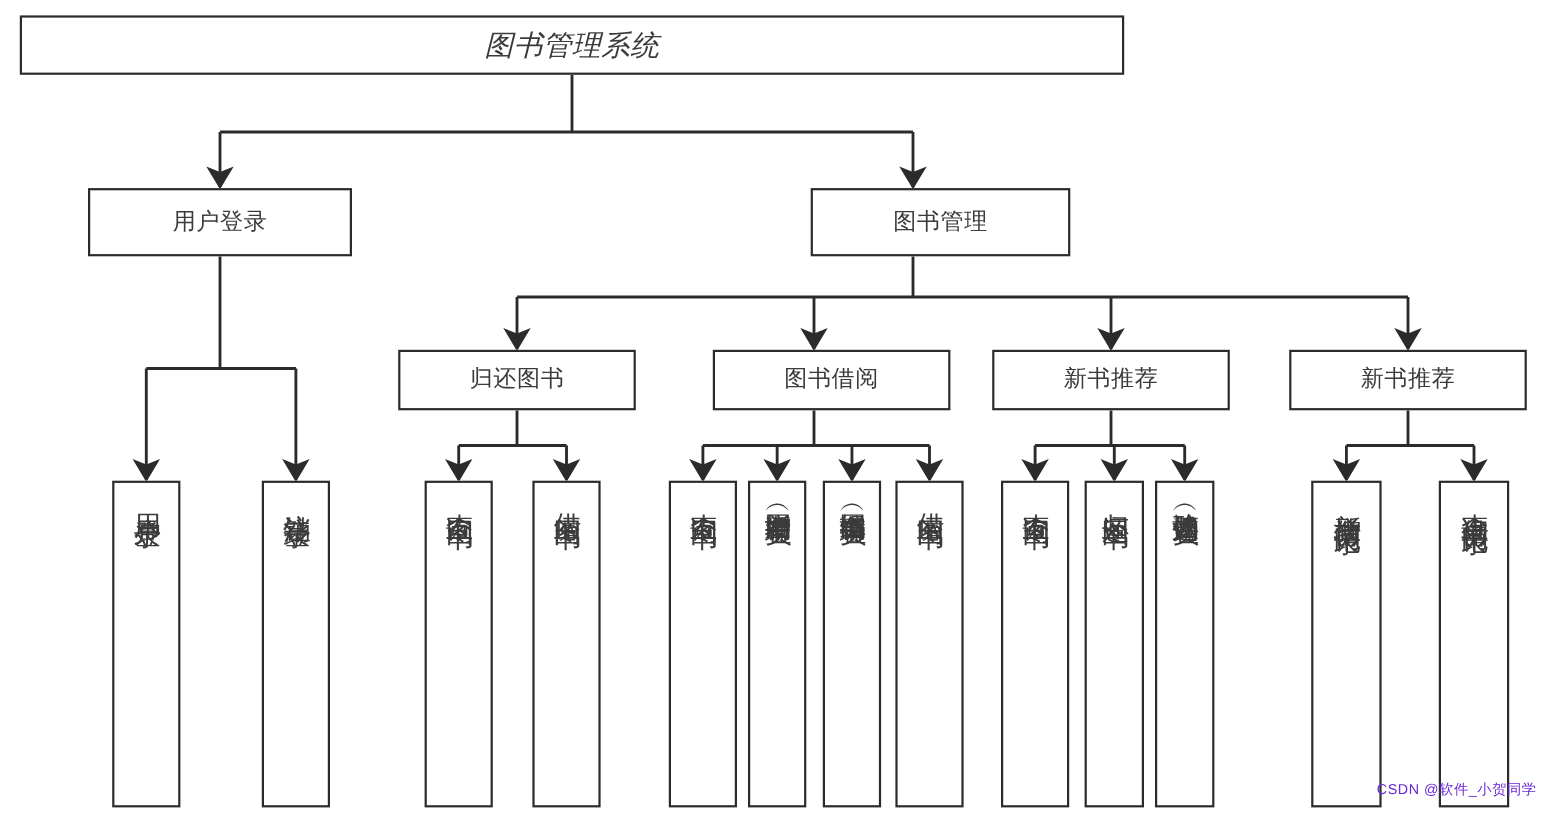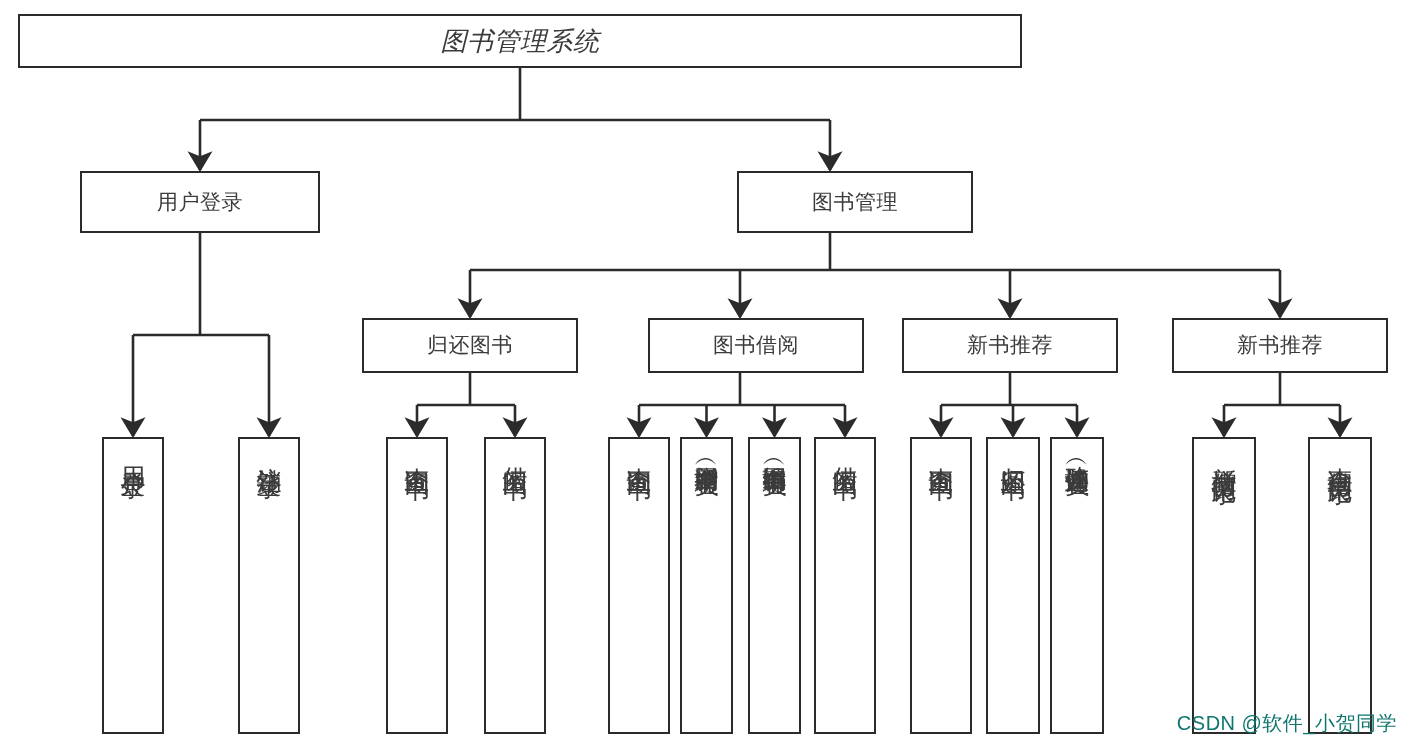--- a/index.html
+++ b/index.html
@@ -58,23 +58,23 @@
     line-height:1;
     text-align:left;
   }
   .node.vert.tall .label{
     font-size:24px;
     letter-spacing:1px;
   }
   .watermark{
     position:absolute;
     right:8px;
-    bottom:10px;
-    font-size:20px;
-    color:#0f766e;
+    bottom:20px;
+    font-size:13px;
+    color:#6d28d9;
     letter-spacing:0.5px;
     white-space:nowrap;
     user-select:none;
   }
 </style>
 </head>
 <body>
 
 <div id="canvas">
   <svg class="links" viewBox="0 0 1405 747">

